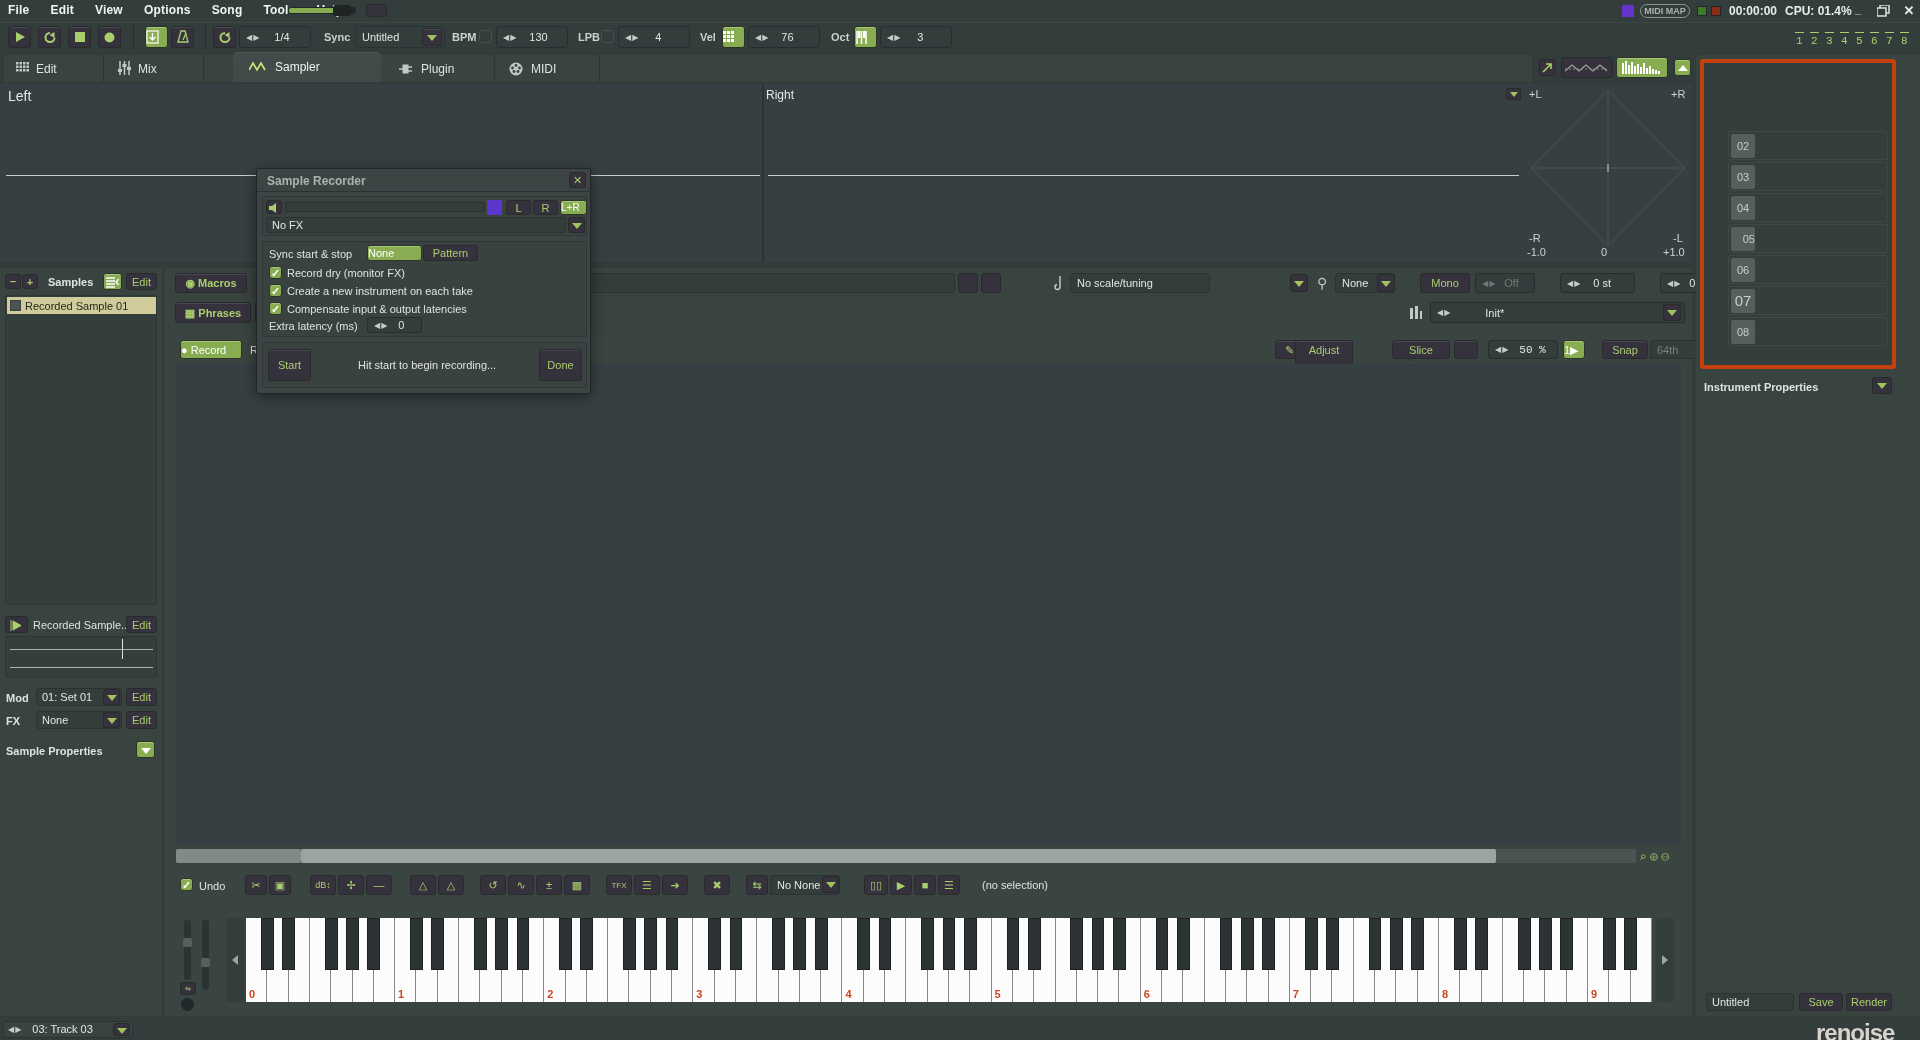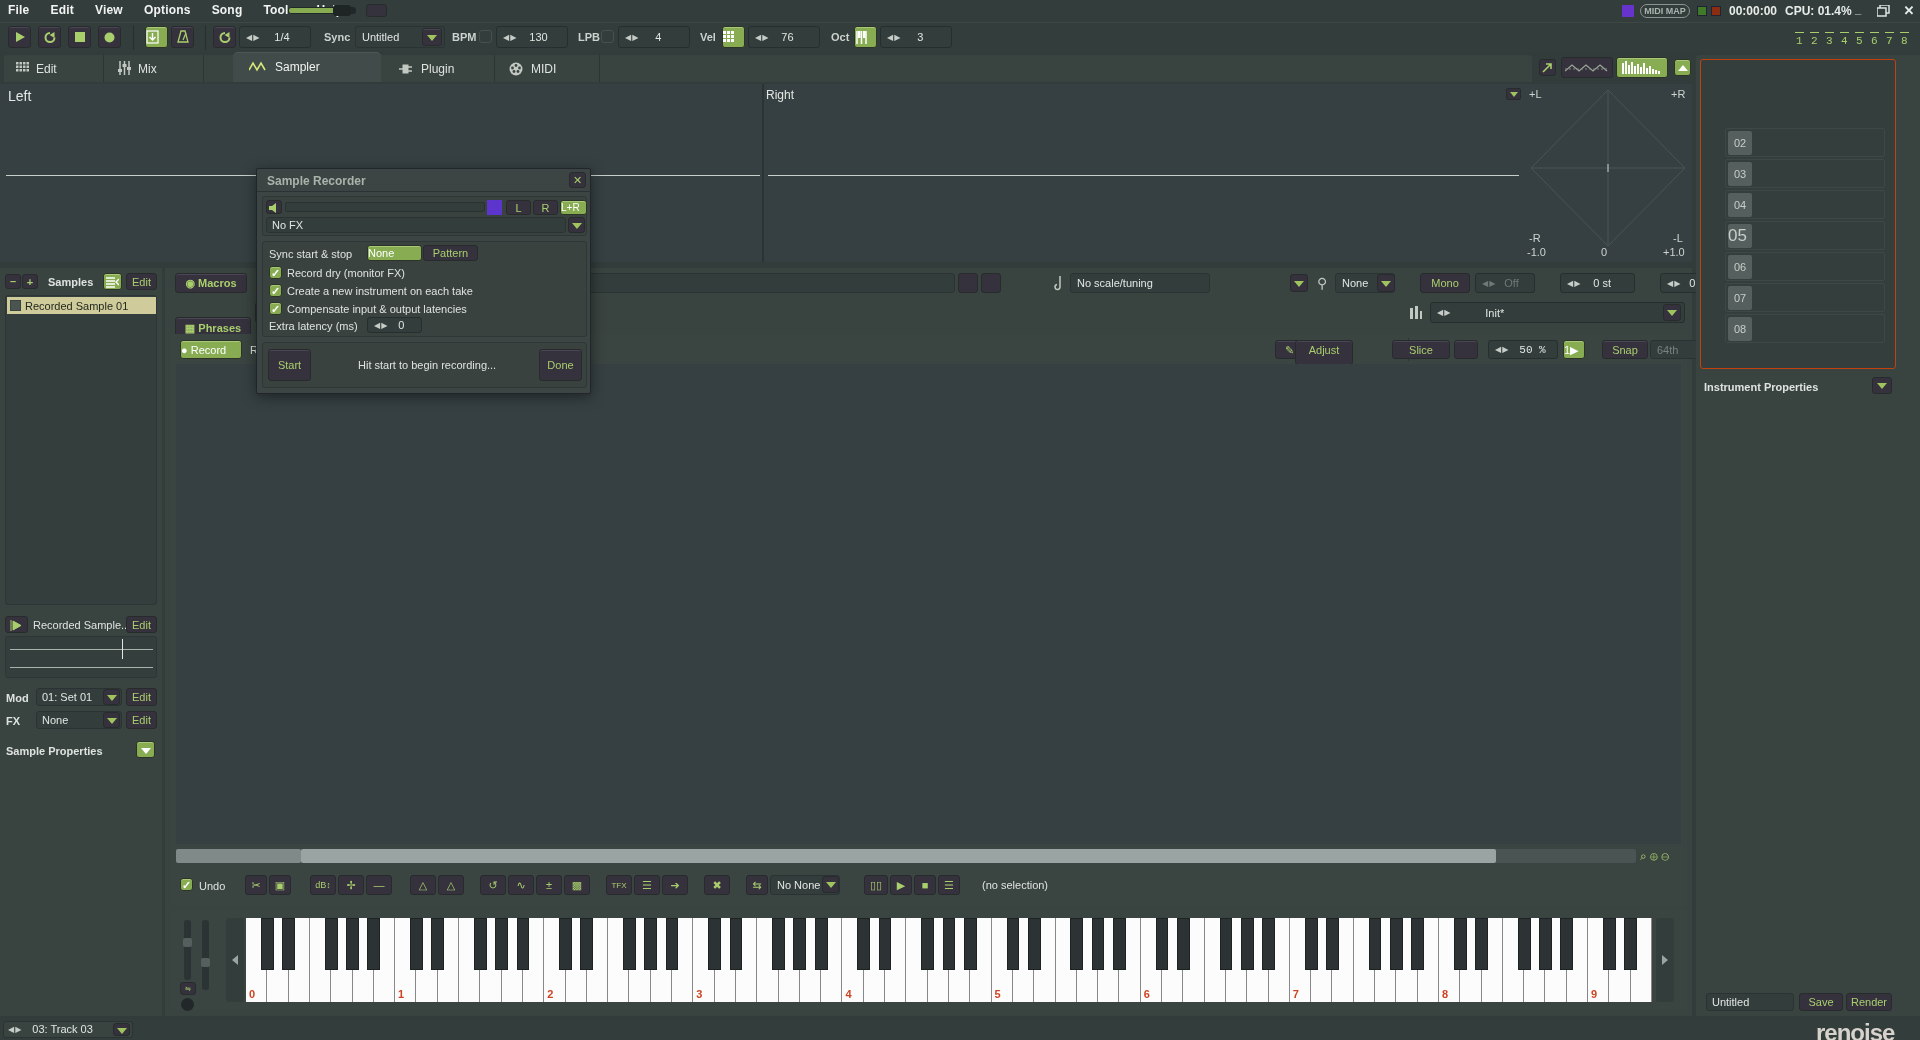--- a/index.html
+++ b/index.html
@@ -366,21 +366,21 @@
   <div class="abs spin" style="left:1395px;top:5px;width:75px;height:20px;">
       <span class="ar">◀▶</span>
       <span style="margin-left:8px;">0 st</span>
     </div>
   <div class="abs spin" style="left:1495px;top:5px;width:80px;height:20px;">
       <span class="ar">◀▶</span>
       <span style="margin-left:4px;">0.0 dB</span>
     </div>
 
   <div class="abs" style="left:0px;top:32px;width:1527px;height:28px;background:#39433f;">
-    <div class="abs btn raised" style="left:10px;top:17px;width:76px;height:21px;line-height:20px;font-weight:bold;">▦ Phrases</div>
+    <div class="abs btn raised" style="left:10px;top:2px;width:76px;height:21px;line-height:20px;font-weight:bold;">▦ Phrases</div>
     <div class="abs btn raised" style="left:90px;top:2px;width:20px;height:21px;"></div>
     <div class="abs" style="left:1245px;top:6px;"><svg width="14" height="14">
           <g fill="#c2c8c2">
             <rect x="0" y="2" width="3" height="11"></rect>
             <rect x="5" y="0" width="3" height="13"></rect>
             <rect x="10" y="5" width="2" height="8"></rect>
           </g>
         </svg></div>
     <div class="abs spin" style="left:1265px;top:2px;width:255px;height:21px;">
         <span class="ar">◀▶</span>
@@ -590,39 +590,39 @@
         <div style="position:absolute;left:1345.09px;top:70px;color:#cc4422;font-size:11px;font-weight:bold;">9</div>
       </div>
     <div class="abs" style="left:1486px;top:8px;width:18px;height:84px;background:#333d3c;border-radius:3px;">
         <div style="width:0;height:0;border-top:5px solid transparent;border-bottom:5px solid transparent;border-left:6px solid #9aa4a2;margin:37px auto 0;"></div>
       </div>
   </div>
 </div>
 
 <div class="abs" id="rightcol" style="left:1696px;top:55px;width:224px;height:961px;background:#39433f;border-radius:4px 0 0 0;">
 
-  <div class="abs" style="left:4px;top:4px;width:196px;height:310px;background:#343e3c;border:1px solid #c2410c;border-radius:3px;" id="instrbox">
+  <div class="abs" style="left:4px;top:4px;width:196px;height:310px;background:#343e3c;border:4px solid #c2410c;border-radius:3px;" id="instrbox">
       <div style="position:absolute;left:24px;top:2px;width:170px;height:30px;"></div>
       <div style="position:absolute;left:24px;top:68px;width:160px;height:29px;border:1px solid #3e4846;border-radius:2px;">
         <div style="position:absolute;left:2px;top:2px;width:24px;height:24px;background:#555f5d;border-radius:2px;color:#c8cec9;text-align:center;line-height:24px;font-size:11px;">02</div>
       </div>
       <div style="position:absolute;left:24px;top:99px;width:160px;height:29px;border:1px solid #3e4846;border-radius:2px;">
         <div style="position:absolute;left:2px;top:2px;width:24px;height:24px;background:#555f5d;border-radius:2px;color:#c8cec9;text-align:center;line-height:24px;font-size:11px;">03</div>
       </div>
       <div style="position:absolute;left:24px;top:130px;width:160px;height:29px;border:1px solid #3e4846;border-radius:2px;">
         <div style="position:absolute;left:2px;top:2px;width:24px;height:24px;background:#555f5d;border-radius:2px;color:#c8cec9;text-align:center;line-height:24px;font-size:11px;">04</div>
       </div>
       <div style="position:absolute;left:24px;top:161px;width:160px;height:29px;border:1px solid #3e4846;border-radius:2px;">
-        <div style="position:absolute;left:2px;top:2px;width:24px;height:24px;background:#555f5d;border-radius:2px;color:#c8cec9;text-align:left;line-height:24px;font-size:17px;">05</div>
+        <div style="position:absolute;left:2px;top:2px;width:24px;height:24px;background:#555f5d;border-radius:2px;color:#c8cec9;text-align:right;line-height:24px;font-size:11px;">05</div>
       </div>
       <div style="position:absolute;left:24px;top:192px;width:160px;height:29px;border:1px solid #3e4846;border-radius:2px;">
         <div style="position:absolute;left:2px;top:2px;width:24px;height:24px;background:#555f5d;border-radius:2px;color:#c8cec9;text-align:center;line-height:24px;font-size:11px;">06</div>
       </div>
       <div style="position:absolute;left:24px;top:223px;width:160px;height:29px;border:1px solid #3e4846;border-radius:2px;">
-        <div style="position:absolute;left:2px;top:2px;width:24px;height:24px;background:#555f5d;border-radius:2px;color:#c8cec9;text-align:center;line-height:24px;font-size:11px;">07</div>
+        <div style="position:absolute;left:2px;top:2px;width:24px;height:24px;background:#555f5d;border-radius:2px;color:#c8cec9;text-align:center;line-height:24px;font-size:15px;">07</div>
       </div>
       <div style="position:absolute;left:24px;top:254px;width:160px;height:29px;border:1px solid #3e4846;border-radius:2px;">
         <div style="position:absolute;left:2px;top:2px;width:24px;height:24px;background:#555f5d;border-radius:2px;color:#c8cec9;text-align:center;line-height:24px;font-size:11px;">08</div>
       </div>
     </div>
 
   <div class="abs" style="left:0px;top:320px;width:200px;height:18px;"></div>
   <div class="abs" style="left:8px;top:326px;font-weight:bold;color:#dfe3df;">Instrument Properties</div>
   <div class="abs btn" style="left:176px;top:322px;width:20px;height:17px;">
       <div class="ddarrow" style="margin:5px auto 0;"></div>

